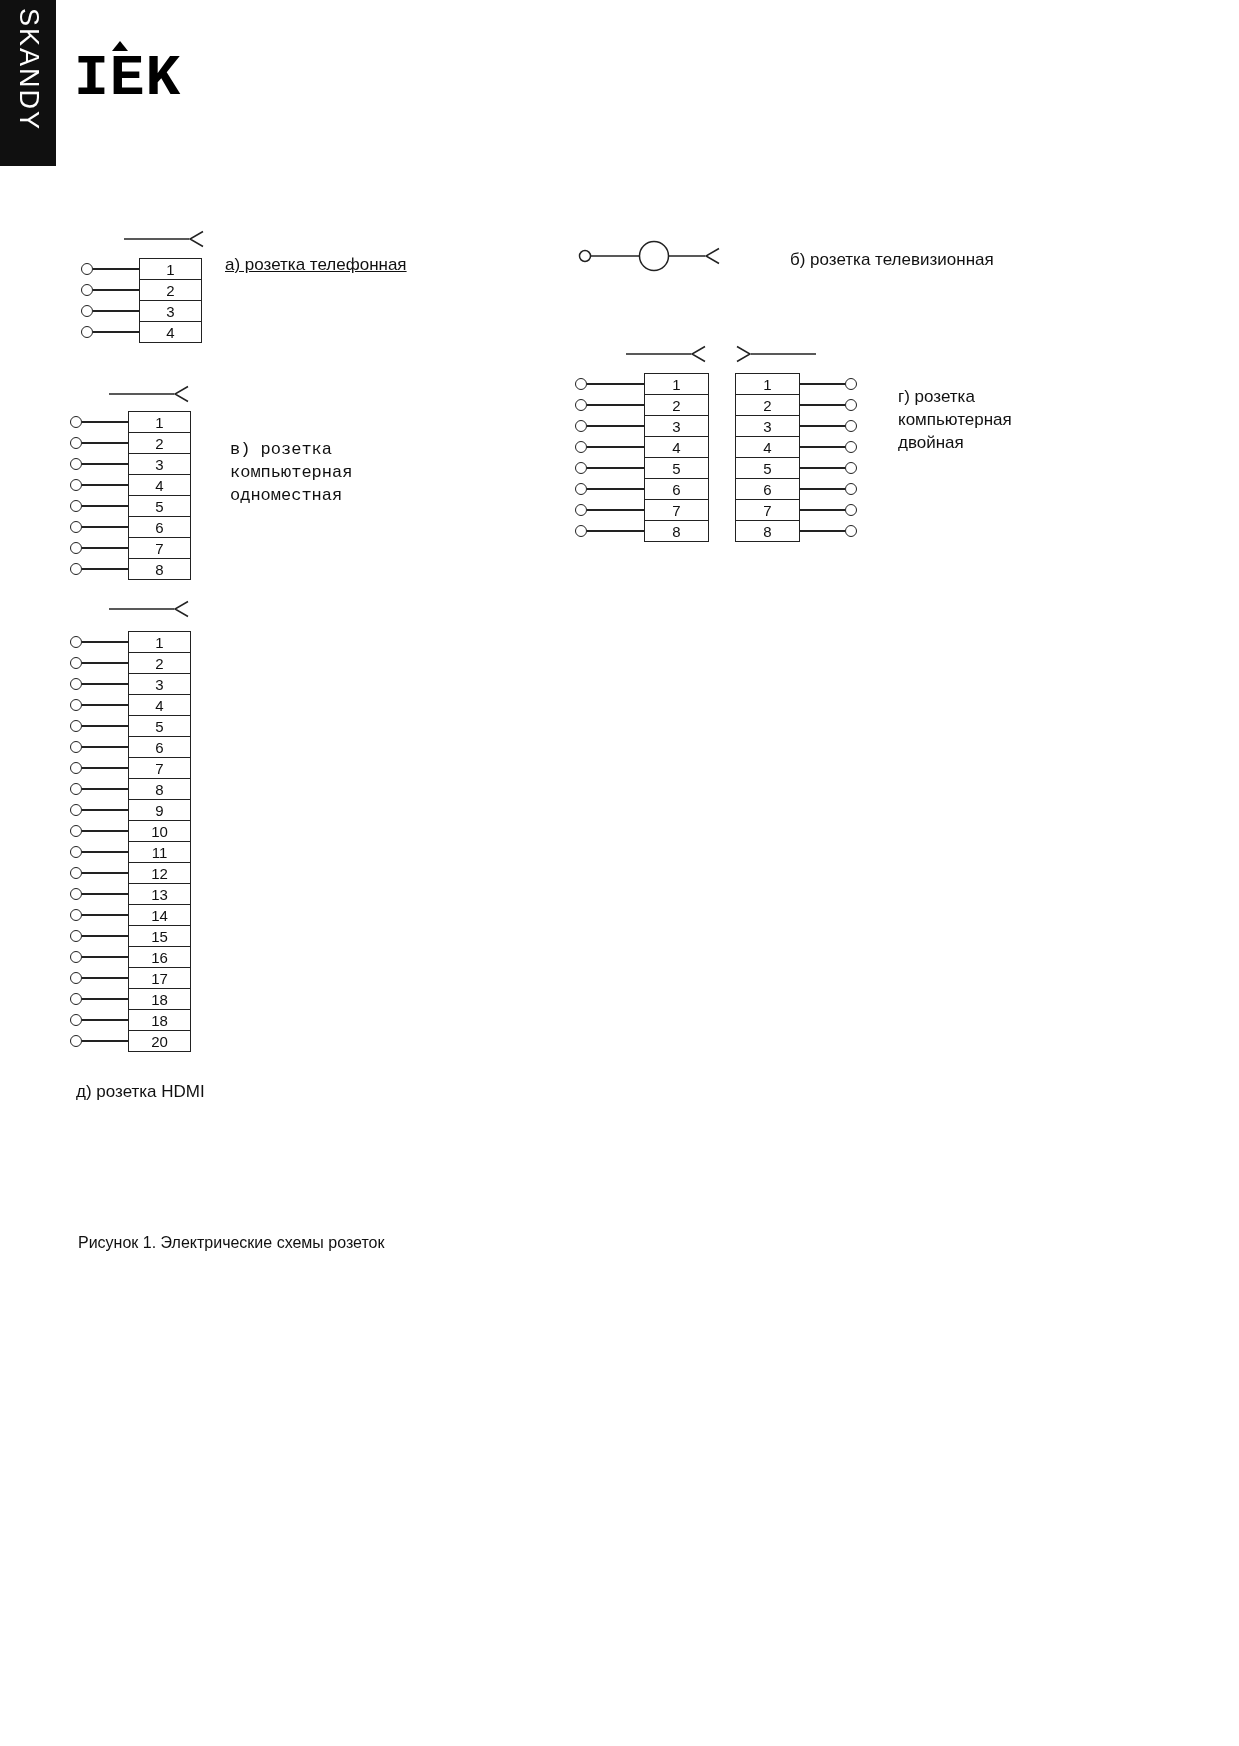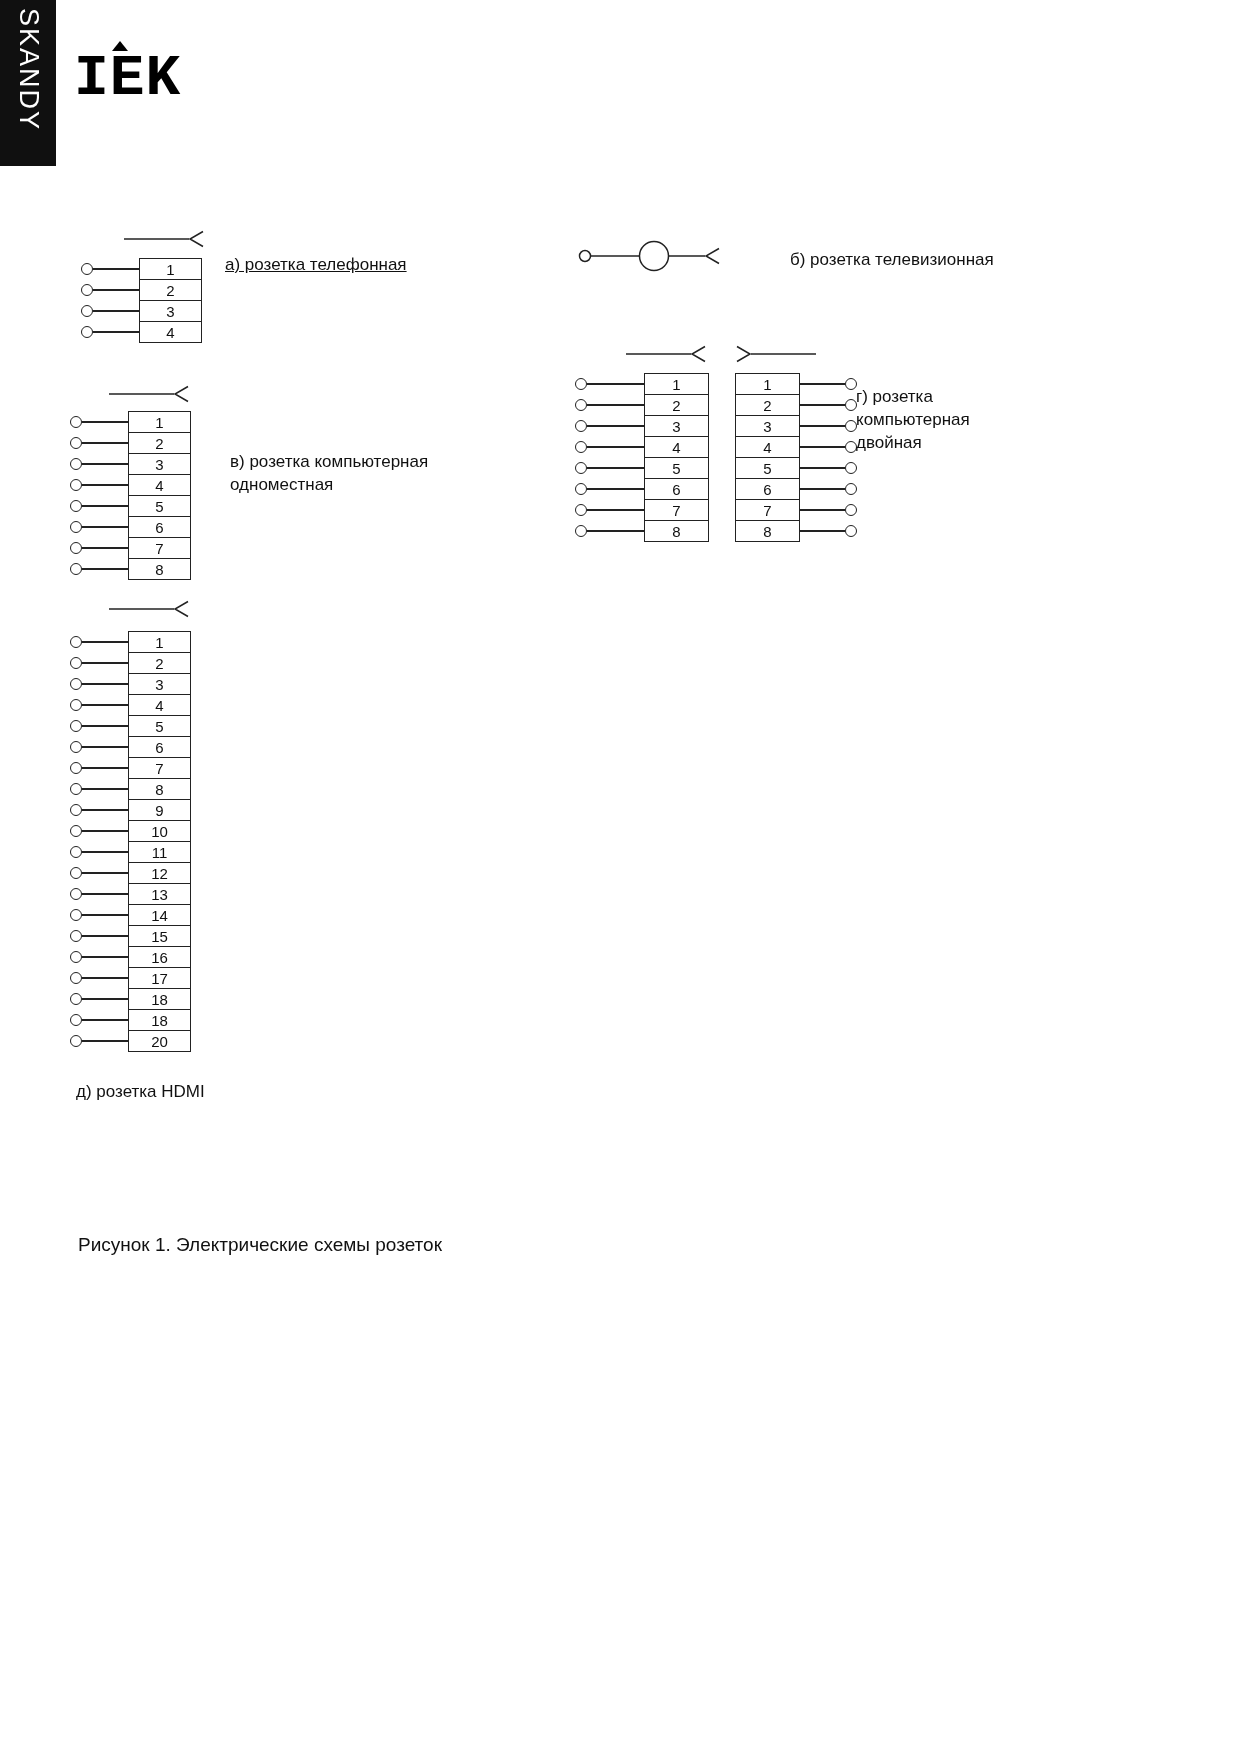--- a/index.html
+++ b/index.html
@@ -76,25 +76,25 @@
   .diagram-d { left:70px; top:598px; }
   .diagram-d .plug-symbol { left:38px; top:2px; }
   .diagram-d .pin-rows { left:0px; top:33px; }
   .hdmi-desc-list { position:absolute; left:210px; top:632px; }
   .pin-desc { height:21px; line-height:21px; font-size:16.5px; white-space:nowrap; color:#111; }
 
   
   .diagram-label { position:absolute; font-size:17px; line-height:23px; color:#111; }
   .label-a { left:225px; top:253px; white-space:nowrap;text-decoration:underline; }
   .label-b { left:750px; top:248px; white-space:nowrap;margin-left:40px; }
-  .label-v { left:230px; top:450px; width:220px; }
-  .label-g { left:856px; top:385px; width:130px; }
+  .label-v { left:230px; top:438px; width:220px;font-family:Liberation Mono, monospace; }
+  .label-g { left:898px; top:385px; width:130px; }
   .label-d { left:76px; top:1080px; white-space:nowrap; }
 
-  .caption { position:absolute; left:78px; top:1234px; font-size:19px; color:#111; white-space:nowrap; }
+  .caption { position:absolute; left:78px; top:1234px; font-size:16px; color:#111; white-space:nowrap; }
 </style>
 </head>
 <body>
 
 <div class="page">
 
   <div class="sidebar-brand">
     <span class="brand-text">SKANDY</span>
   </div>
 

